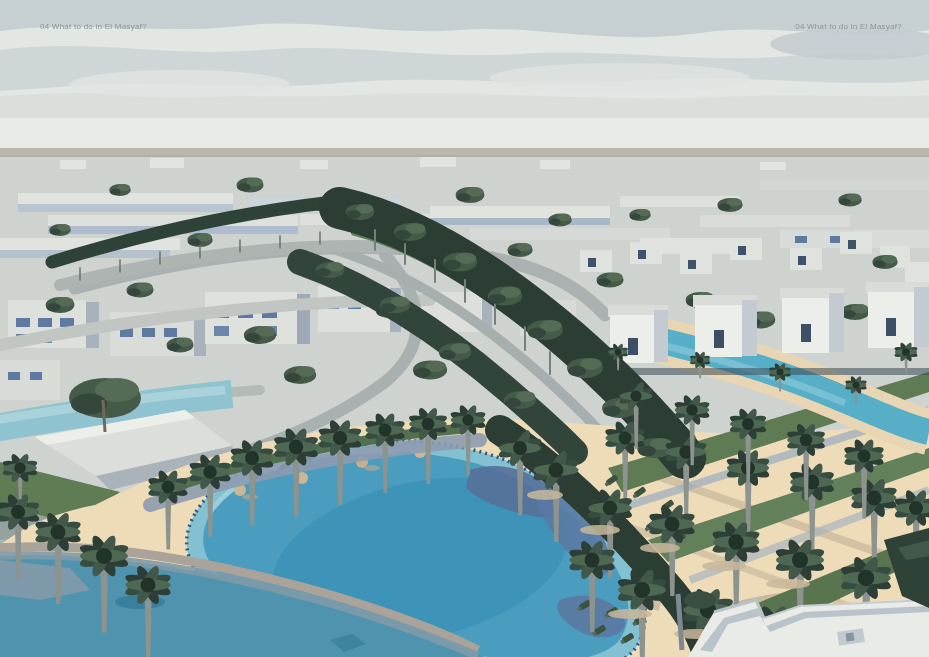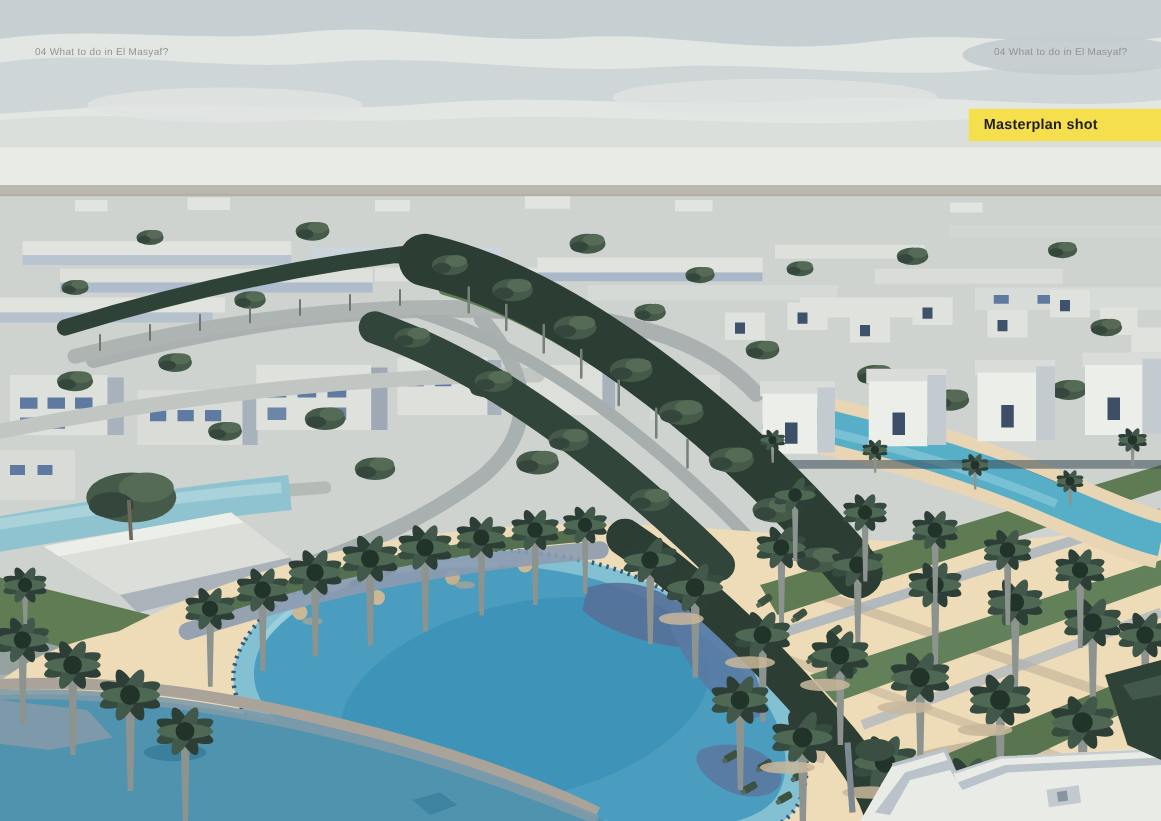--- a/index.html
+++ b/index.html
@@ -5,23 +5,23 @@
   html,body{margin:0;padding:0;background:#ffffff;}
   .page{
     position:relative;
     width:929px;height:657px;
     overflow:hidden;
     font-family:"Liberation Sans", sans-serif;
     background:#e3e7e4;
   }
   .illustration{position:absolute;inset:0;display:block;}
   .page-header{
-    position:absolute;top:37px;
+    position:absolute;top:22px;
     font-size:8px;letter-spacing:.25px;
-    color:#8f9492;white-space:nowrap;
+    color:#8f9492;white-space:nowrap;margin-left:12px;
   }
   .page-header.left{left:28px;}
   .page-header.right{right:27px;}
   .masterplan-tag{
     position:absolute;top:87px;left:775px;right:0;height:26px;
     background:#f5df4d;
     display:flex;align-items:center;
     padding-left:12px;box-sizing:border-box;
     font-size:11.5px;font-weight:bold;color:#1d1d1b;
     letter-spacing:.2px;white-space:nowrap;
@@ -442,17 +442,14 @@
     <g>
       <path d="M884,540 L929,528 L929,608 L902,596 Z" fill="#2f4238"></path>
       <path d="M898,548 L929,540 L929,556 L906,560 Z" fill="#41584a"></path>
     </g>
   </svg>
 
   <div class="page-header left">04 What to do in El Masyaf?</div>
 
   <div class="page-header right">04 What to do in El Masyaf?</div>
 
-  <div class="masterplan-tag">
-    <span>Masterplan shot</span>
-  </div>
 
 </div>
 
 </body></html>

